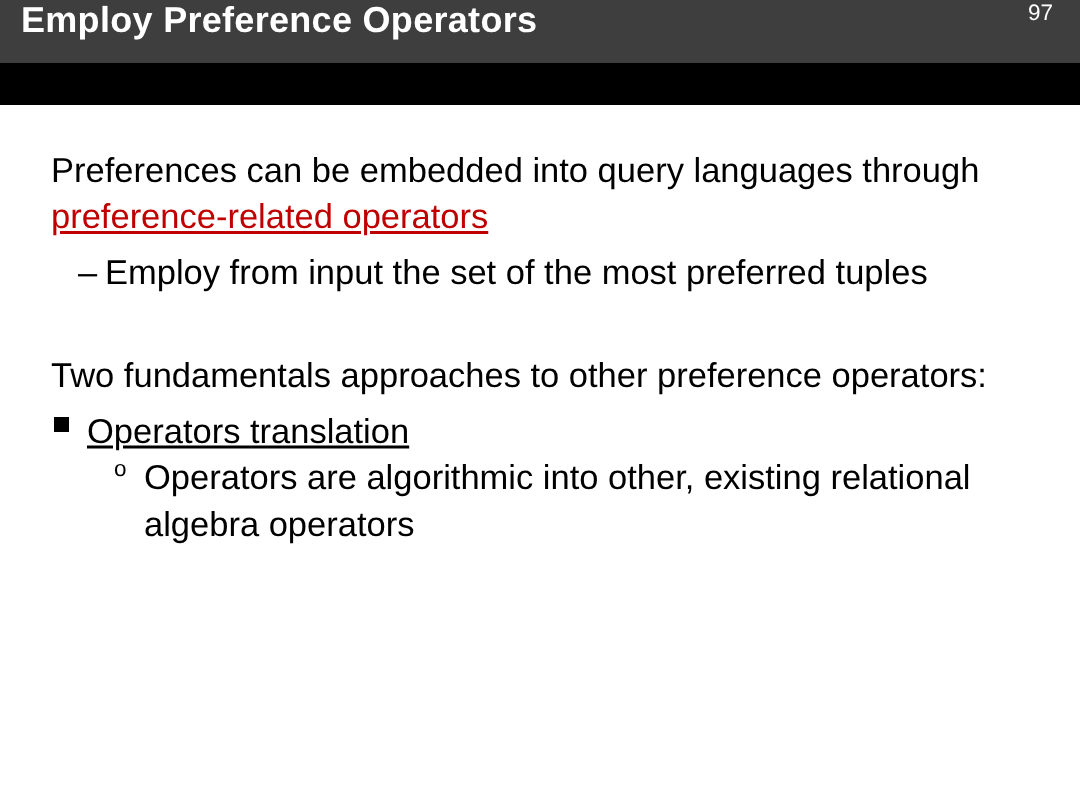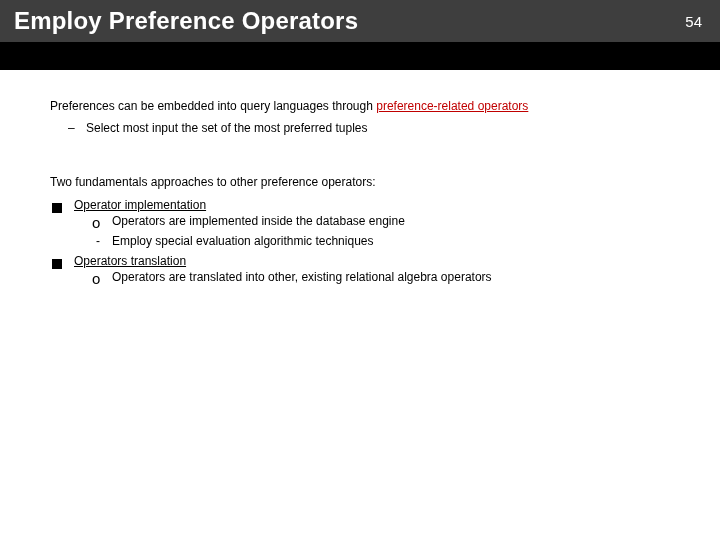--- a/index.html
+++ b/index.html
@@ -1,20 +1,20 @@
 <!DOCTYPE html>
 <html><head>
 <meta charset="utf-8">
 <style>
   html,body{margin:0;padding:0;width:720px;height:540px;background:#fff;font-family:"Lucida Sans","Trebuchet MS","Segoe UI",sans-serif;color:#000;overflow:hidden}
-  .header{background:#3e3e3e;color:#fff;height:42px;display:flex;align-items:center;padding:0 18px 0 14px;justify-content:space-between}
+  .header{background:#3e3e3e;color:#fff;height:42px;display:flex;align-items:flex-start;padding:0 18px 0 14px;justify-content:space-between}
   .header .title{font-size:24px;font-weight:bold;letter-spacing:0.2px}
   .header .page{font-size:15px}
   .blackbar{background:#000;height:28px;width:100%}
-  .content{padding:28px 30px 0 50px;font-size:12px;line-height:1.35}
+  .content{padding:28px 30px 0 34px;font-size:23px;line-height:1.35}
   .para{margin-bottom:6px}
   .u{text-decoration:underline}
   .red{color:#c00000}
   
   .l1,.l2,.l3,.l4{list-style:none;margin:0;padding:0}
   .l1{margin-left:18px}
   .l1>li{position:relative;padding-left:18px;margin-bottom:4px}
   .l1>li::before{content:"–";position:absolute;left:0;top:0}
   .l2{margin-left:0}
   .l2>li{position:relative;padding-left:24px;margin-bottom:4px}
@@ -25,48 +25,39 @@
   .l4{margin-left:22px}
   .l4>li{position:relative;padding-left:16px;margin-bottom:4px}
   .l4>li::before{content:"-";position:absolute;left:0;top:0}
   .gap{height:34px}
 </style>
 </head>
 <body>
 
 <div class="header">
   <div class="title">Employ Preference Operators</div>
-  <div class="page">54</div>
+  <div class="page">97</div>
 </div>
 <div class="blackbar"></div>
 
 <div class="content">
 
   <div class="para">
     <span>Preferences can be embedded into query languages through </span><span class="u red">preference-related operators</span>
   </div>
   <ul class="l1">
-    <li>Select most input the set of the most preferred tuples</li>
+    <li>Employ from input the set of the most preferred tuples</li>
   </ul>
 
   <div class="gap"></div>
 
   <div class="para">Two fundamentals approaches to other preference operators:</div>
 
   <ul class="l2">
     <li>
-      <span class="u">Operator implementation</span>
-      <ul class="l3">
-        <li>Operators are implemented inside the database engine</li>
-      </ul>
-      <ul class="l4">
-        <li>Employ special evaluation algorithmic techniques</li>
-      </ul>
-    </li>
-    <li>
       <span class="u">Operators translation</span>
       <ul class="l3">
-        <li>Operators are translated into other, existing relational algebra operators</li>
+        <li>Operators are algorithmic into other, existing relational algebra operators</li>
       </ul>
     </li>
   </ul>
 
 </div>
 
 </body></html>

